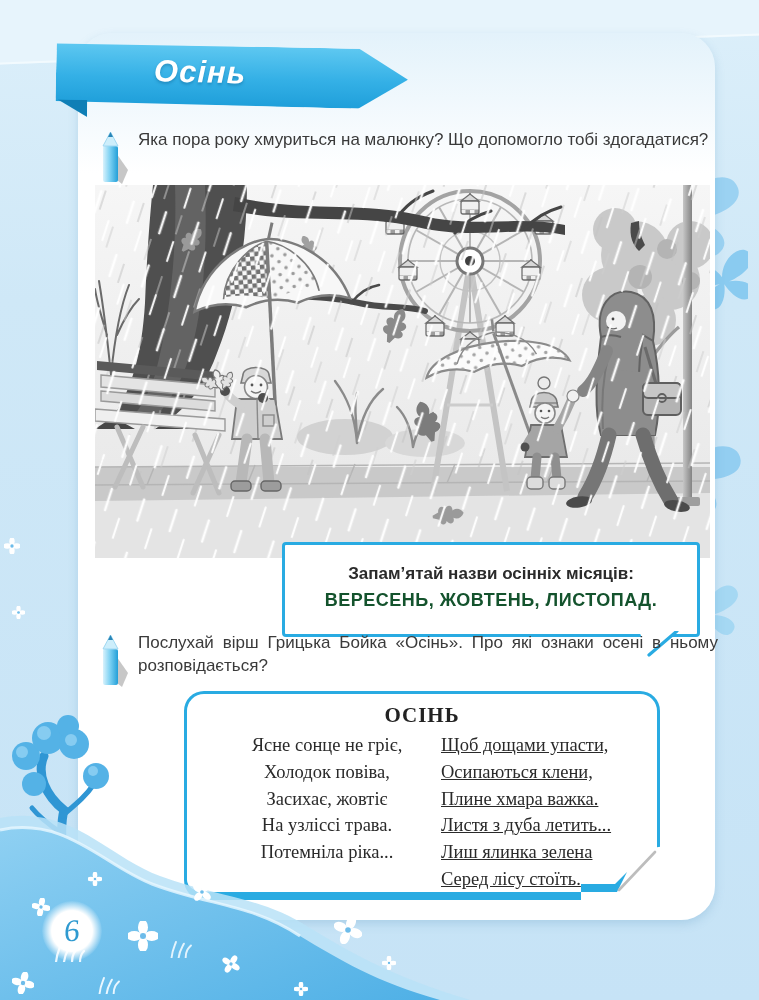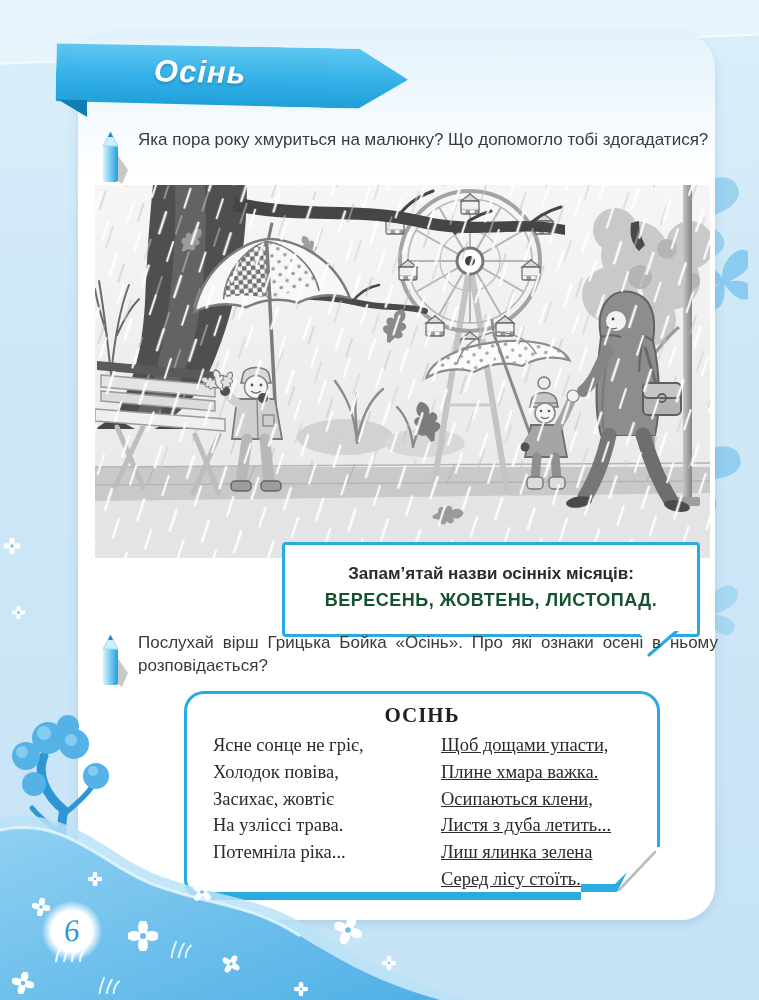--- a/index.html
+++ b/index.html
@@ -40,21 +40,21 @@
   .callout .c1{font-size:17px;font-weight:700;color:#2b2b2b;}
   .callout .c2{margin-top:6px;font-size:18px;font-weight:700;color:#14532d;letter-spacing:.5px;}
   .callout .tail{position:absolute;right:18px;bottom:-23px;}
   
   .poembox{position:absolute;left:184px;top:691px;width:470px;height:198px;background:#fff;
         border:3px solid #29abe2;border-bottom-width:8px;border-radius:20px;z-index:5;}
   .poembox .ptitle{margin-top:9px;text-align:center;font-family:"Liberation Serif",serif;
         font-weight:700;font-size:21px;letter-spacing:1px;color:#222;}
   .pcols{display:flex;padding:4px 10px 0 26px;}
   .pcol{font-family:"Liberation Serif",serif;font-size:18.5px;line-height:1.45;color:#2a2a2a;}
-  .pcol.left{width:228px;}
+  .pcol.left{width:228px;text-align:center;}
   .pcol.right{width:206px;text-decoration:underline;}
   .poemtail{position:absolute;right:-8px;bottom:-14px;}
   
   .hill{position:absolute;left:0;bottom:0;z-index:8;}
   .deco-tree{position:absolute;left:6px;top:712px;z-index:3;}
   .flower{position:absolute;z-index:9;}
   .grass{position:absolute;z-index:9;}
   .pagenum{position:absolute;left:42px;top:901px;width:60px;height:60px;border-radius:50%;z-index:10;
         background:radial-gradient(circle,#ffffff 48%,rgba(255,255,255,0) 72%);
         display:flex;align-items:center;justify-content:center;}
@@ -412,22 +412,22 @@
     <div class="pcols">
       <div class="pcol left">
         <div>Ясне сонце не гріє,</div>
         <div>Холодок повіва,</div>
         <div>Засихає, жовтіє</div>
         <div>На узліссі трава.</div>
         <div>Потемніла ріка...</div>
       </div>
       <div class="pcol right">
         <div>Щоб дощами упасти,</div>
+        <div>Осипаються клени,</div>
         <div>Плине хмара важка.</div>
-        <div>Осипаються клени,</div>
         <div>Листя з дуба летить...</div>
         <div>Лиш ялинка зелена</div>
         <div>Серед лісу стоїть.</div>
       </div>
     </div>
     <svg class="poemtail" width="84" height="60" viewBox="0 0 84 60">
       <polygon points="20,10 84,0 84,60 0,60 0,46 34,46 52,28" fill="#ffffff"></polygon>
       <polygon points="0,38 34,38 46,26 36,46 0,46" fill="#29abe2"></polygon>
       <line x1="74" y1="6" x2="38" y2="44" stroke="#bdbdbd" stroke-width="2.6" stroke-linecap="round"></line>
     </svg>

